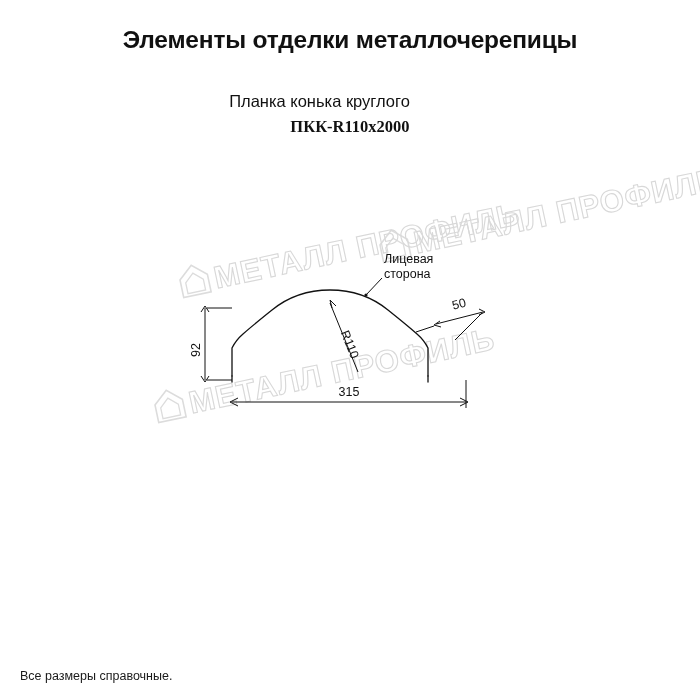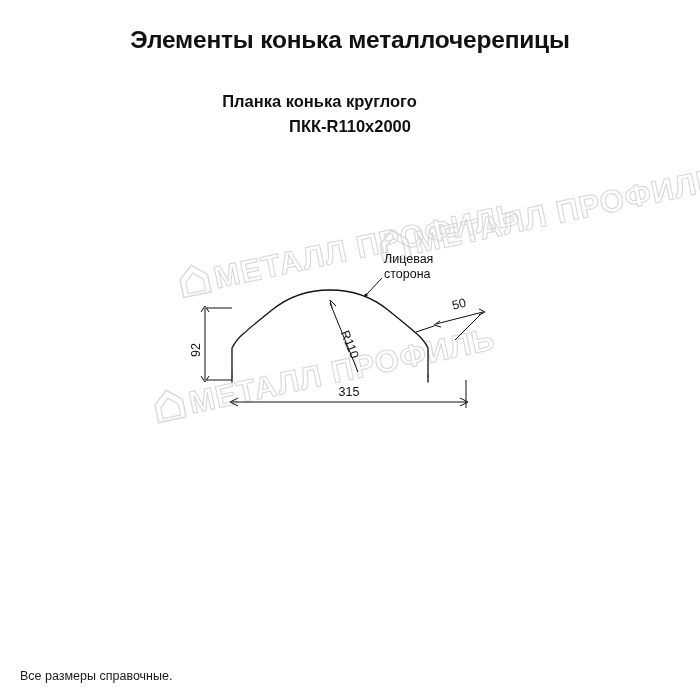--- a/index.html
+++ b/index.html
@@ -35,33 +35,34 @@
     color: #111;
   }
 
   .subtitle {
     position: absolute;
     top: 92px;
     left: 0;
     width: 639px;
     text-align: center;
     font-size: 16.5px;
-    font-weight: bold;
+    font-weight: normal;
     color: #111;
   }
 
   .code {
     position: absolute;
     top: 117px;
     left: 0;
     width: 700px;
     text-align: center;
     font-size: 16.5px;
     font-weight: bold;
     color: #111;
+    font-family: Liberation Serif, serif;
   }
 
   .drawing {
     position: absolute;
     top: 150px;
     left: 0;
     width: 700px;
     height: 330px;
   }
 
@@ -97,21 +98,21 @@
     stroke-width: 1.1px;
     font-size: 31px;
     letter-spacing: 1px;
   }
 </style>
 </head>
 <body>
 
 <div class="page">
 
-  <div class="title">Элементы конька металлочерепицы</div>
+  <div class="title">Элементы отделки металлочерепицы</div>
   <div class="subtitle">Планка конька круглого</div>
   <div class="code">ПКК-R110х2000</div>
 
   <svg class="watermark-layer" viewBox="0 0 700 330" xmlns="http://www.w3.org/2000/svg">
     <g transform="translate(380,95) rotate(-12)">
       <g>
         <path d="M0,0 l14,-12 l14,12 l0,18 l-28,0 z" fill="none" stroke="#dcdcdc" stroke-width="1.6"></path>
         <path d="M5,4 l9,-8 l9,8 l0,11 l-18,0 z" fill="none" stroke="#dcdcdc" stroke-width="1.3"></path>
       </g>
       <text class="wm-text" x="34" y="16">МЕТАЛЛ ПРОФИЛЬ</text>

